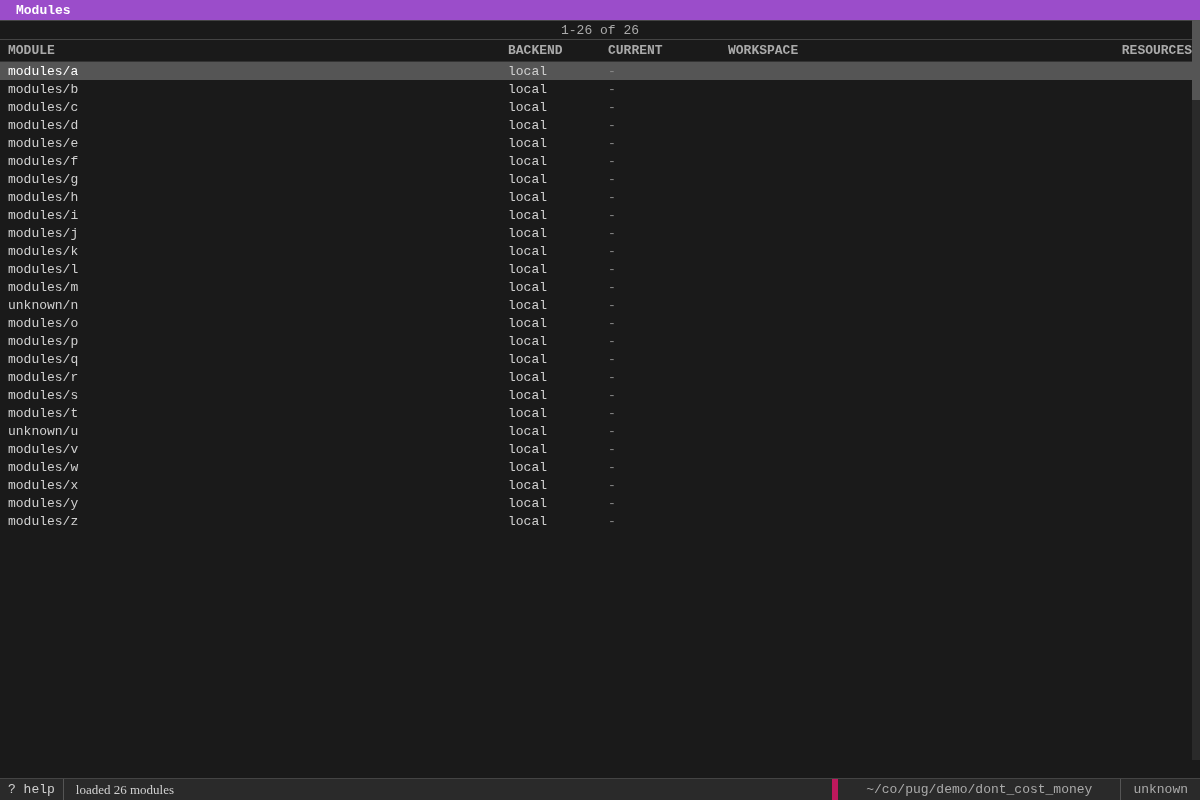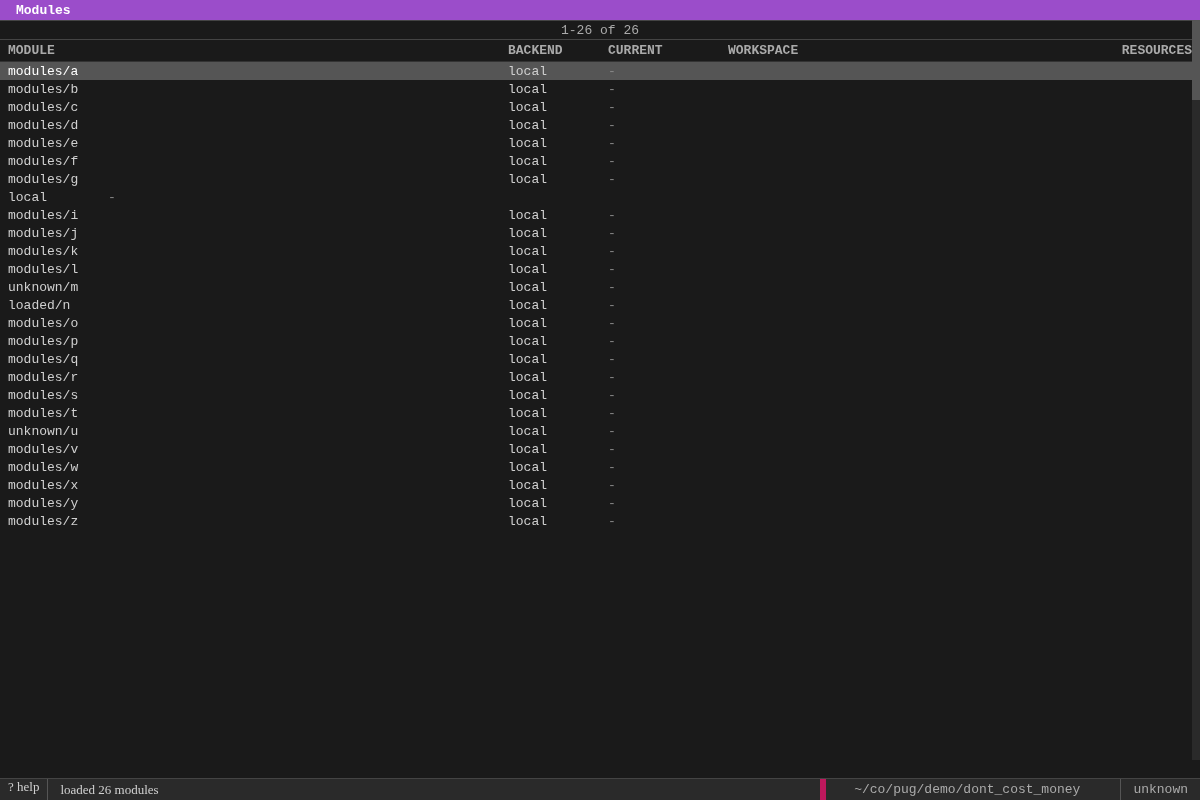--- a/index.html
+++ b/index.html
@@ -157,25 +157,25 @@
       display: flex;
       align-items: center;
       background-color: #2a2a2a;
       border-top: 1px solid #444;
       height: 22px;
       flex-shrink: 0;
     }
 
     #help-section {
       display: flex;
+      align-items: center;
       padding: 0 8px;
       color: #d0d0d0;
       border-right: 1px solid #555;
       height: 100%;
-      font-family: Liberation Serif, serif;
     }
 
     #status-message {
       flex: 1;
       padding: 0 12px;
       color: #d0d0d0;
       font-family: Liberation Serif, serif;
     }
 
     #path-section {
@@ -187,21 +187,20 @@
       align-items: center;
     }
 
     #version-section {
       padding: 0 12px;
       color: #aaaaaa;
       border-left: 1px solid #555;
       height: 100%;
       display: flex;
       align-items: center;
-      margin-left: 12px;
     }
   </style>
 </head>
 <body>
 
 <div id="title-bar">
   <span>Modules</span>
 </div>
 
 <div id="pagination-bar">
@@ -260,20 +259,21 @@
       <div class="row-resources"></div>
     </div>
     <div class="table-row">
       <div class="row-module">modules/g</div>
       <div class="row-backend">local</div>
       <div class="row-current">-</div>
       <div class="row-workspace"></div>
       <div class="row-resources"></div>
     </div>
     <div class="table-row">
+      <div class="row-module">modules/h</div>
       <div class="row-backend">local</div>
       <div class="row-current">-</div>
       <div class="row-workspace"></div>
       <div class="row-resources"></div>
     </div>
     <div class="table-row">
       <div class="row-module">modules/i</div>
       <div class="row-backend">local</div>
       <div class="row-current">-</div>
       <div class="row-workspace"></div>
@@ -294,28 +294,28 @@
       <div class="row-resources"></div>
     </div>
     <div class="table-row">
       <div class="row-module">modules/l</div>
       <div class="row-backend">local</div>
       <div class="row-current">-</div>
       <div class="row-workspace"></div>
       <div class="row-resources"></div>
     </div>
     <div class="table-row">
-      <div class="row-module">unknown/m</div>
-      <div class="row-backend">local</div>
-      <div class="row-current">-</div>
-      <div class="row-workspace"></div>
-      <div class="row-resources"></div>
-    </div>
-    <div class="table-row">
-      <div class="row-module">loaded/n</div>
+      <div class="row-module">modules/m</div>
+      <div class="row-backend">local</div>
+      <div class="row-current">-</div>
+      <div class="row-workspace"></div>
+      <div class="row-resources"></div>
+    </div>
+    <div class="table-row">
+      <div class="row-module">unknown/n</div>
       <div class="row-backend">local</div>
       <div class="row-current">-</div>
       <div class="row-workspace"></div>
       <div class="row-resources"></div>
     </div>
     <div class="table-row">
       <div class="row-module">modules/o</div>
       <div class="row-backend">local</div>
       <div class="row-current">-</div>
       <div class="row-workspace"></div>

